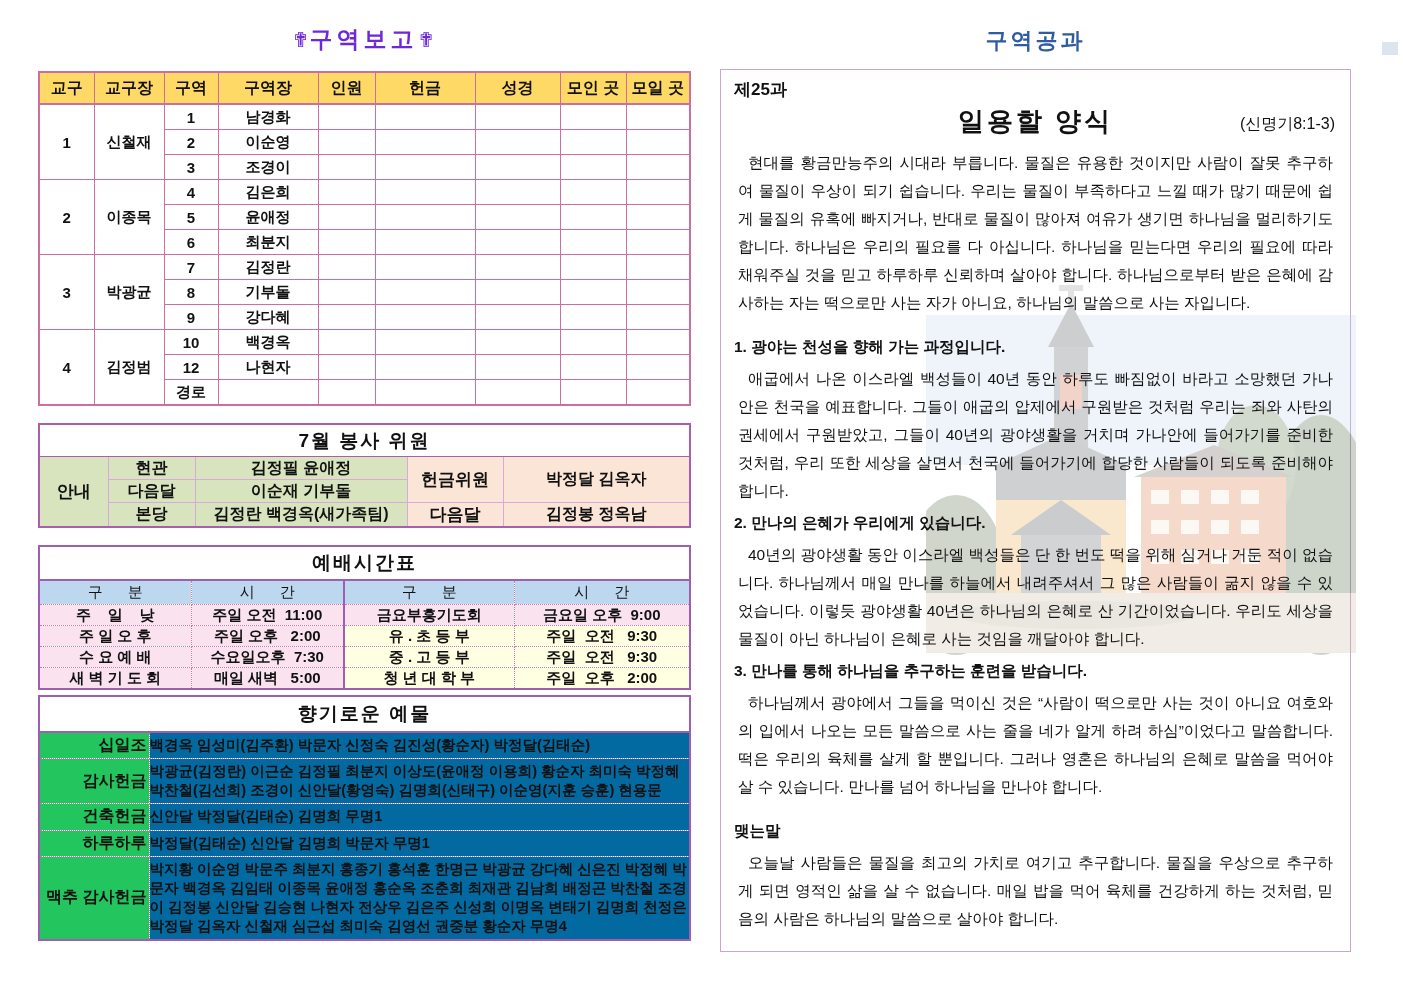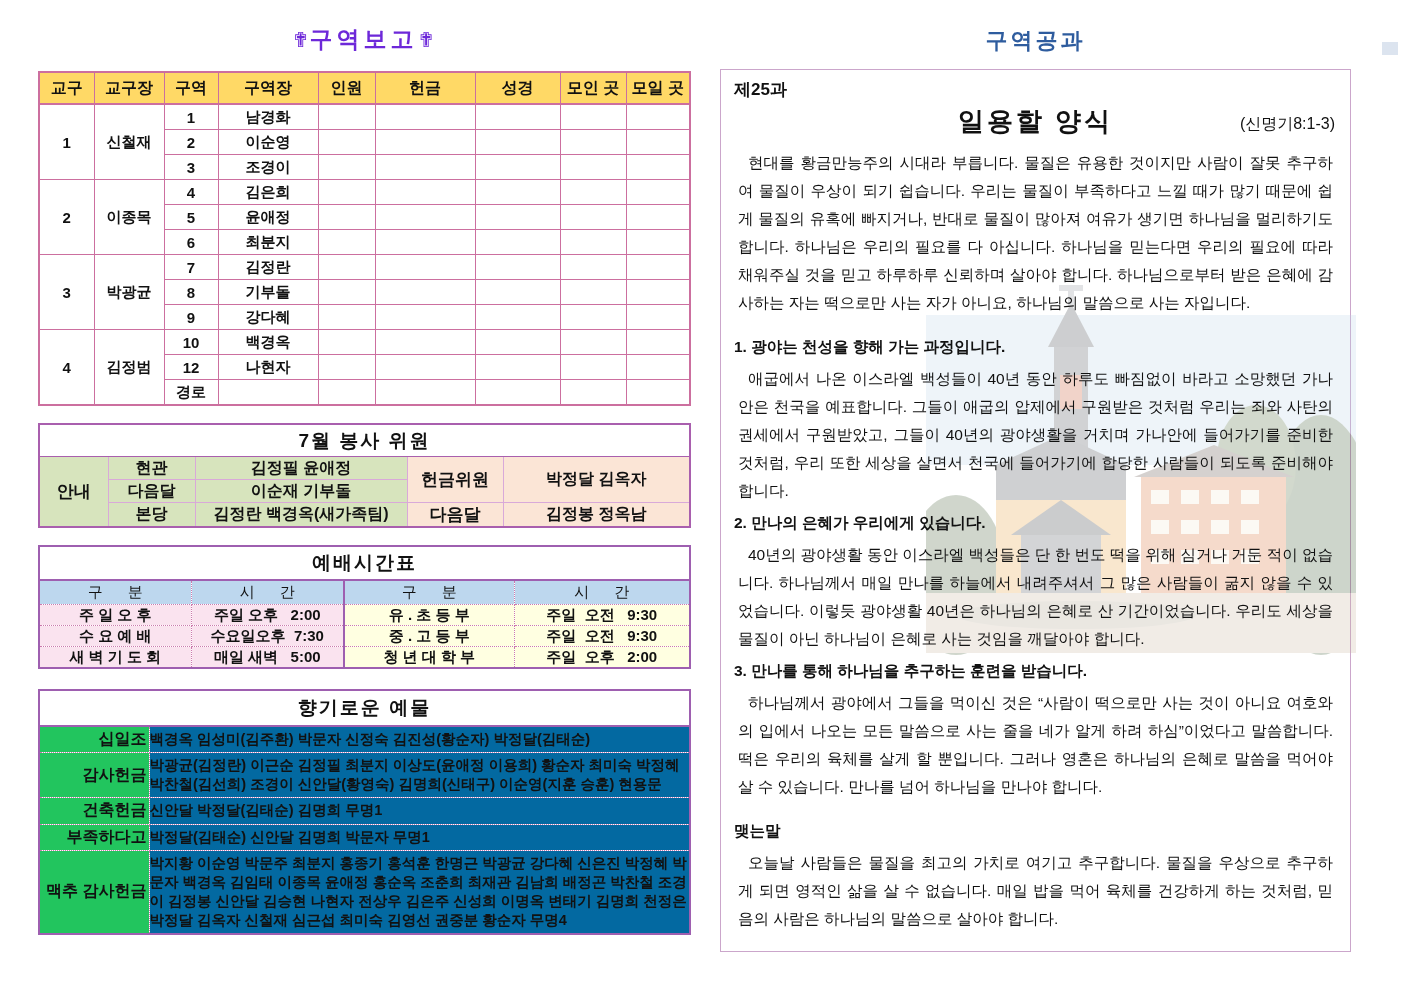--- a/index.html
+++ b/index.html
@@ -60,21 +60,21 @@
   }
   .schedule-table td {
     font-size:15px; font-weight:bold; height:20px; text-align:center;
     border:1px dotted #CC7AAE; white-space:pre; padding:0;
   }
   .row-pink   { background:#FAE3EF; }
   .row-yellow { background:#FFFFE1; }
   .div-left   { border-left:2px solid #9E5FB0 !important; }
 
   
-  .offerings-table { margin-top:20px; border:2px solid #9E5FB0; }
+  .offerings-table { margin-top:5px; border:2px solid #9E5FB0; }
   .offerings-table .title-cell {
     background:#fff; font-size:19px; font-weight:bold; height:32px;
     text-align:center; border-bottom:2px solid #9E5FB0; letter-spacing:2px;
   }
   .off-label {
     background:#22c55e; font-weight:bold; font-size:16px; text-align:right;
     border:1px dotted #CC7AAE; padding:2px;
   }
   .off-value {
     background:#0369a1; font-size:14.5px; font-weight:bold; text-align:left;
@@ -316,20 +316,26 @@
         <tr>
       <td colspan="4" class="title-cell">예배시간표</td>
     </tr>
     <tr>
       <th>구      분</th>
       <th>시      간</th>
       <th class="div-left">구      분</th>
       <th>시      간</th>
     </tr>
     <tr>
+      <td class="row-pink">주    일    낮</td>
+      <td class="row-pink">주일 오전  11:00</td>
+      <td class="row-pink div-left">금요부흥기도회</td>
+      <td class="row-pink">금요일 오후  9:00</td>
+    </tr>
+    <tr>
       <td class="row-pink">주 일 오 후</td>
       <td class="row-pink">주일 오후   2:00</td>
       <td class="row-yellow div-left">유 . 초 등 부</td>
       <td class="row-yellow">주일  오전   9:30</td>
     </tr>
     <tr>
       <td class="row-pink">수 요 예 배</td>
       <td class="row-pink">수요일오후  7:30</td>
       <td class="row-yellow div-left">중 . 고 등 부</td>
       <td class="row-yellow">주일  오전   9:30</td>
@@ -358,21 +364,21 @@
     </tr>
     <tr>
       <td class="off-label">감사헌금</td>
       <td class="off-value">박광균(김정란) 이근순 김정필 최분지 이상도(윤애정 이용희) 황순자 최미숙 박정혜 박찬철(김선희) 조경이 신안달(황영숙) 김명희(신태구) 이순영(지훈 승훈) 현용문</td>
     </tr>
     <tr>
       <td class="off-label">건축헌금</td>
       <td class="off-value">신안달 박정달(김태순) 김명희 무명1</td>
     </tr>
     <tr>
-      <td class="off-label">부족하다고</td>
+      <td class="off-label">하루하루</td>
       <td class="off-value">박정달(김태순) 신안달 김명희 박문자 무명1</td>
     </tr>
     <tr>
       <td class="off-label">맥추 감사헌금</td>
       <td class="off-value">박지황 이순영 박문주 최분지 홍종기 홍석훈 한명근 박광균 강다혜 신은진 박정혜 박문자 백경옥 김임태 이종목 윤애정 홍순옥 조춘희 최재관 김남희 배정곤 박찬철 조경이 김정봉 신안달 김승현 나현자 전상우 김은주 신성희 이명옥 변태기 김명희 천정은 박정달 김옥자 신철재 심근섭 최미숙 김영선 권중분 황순자 무명4</td>
     </tr>
   </tbody>
     </table>
 </div>
 

